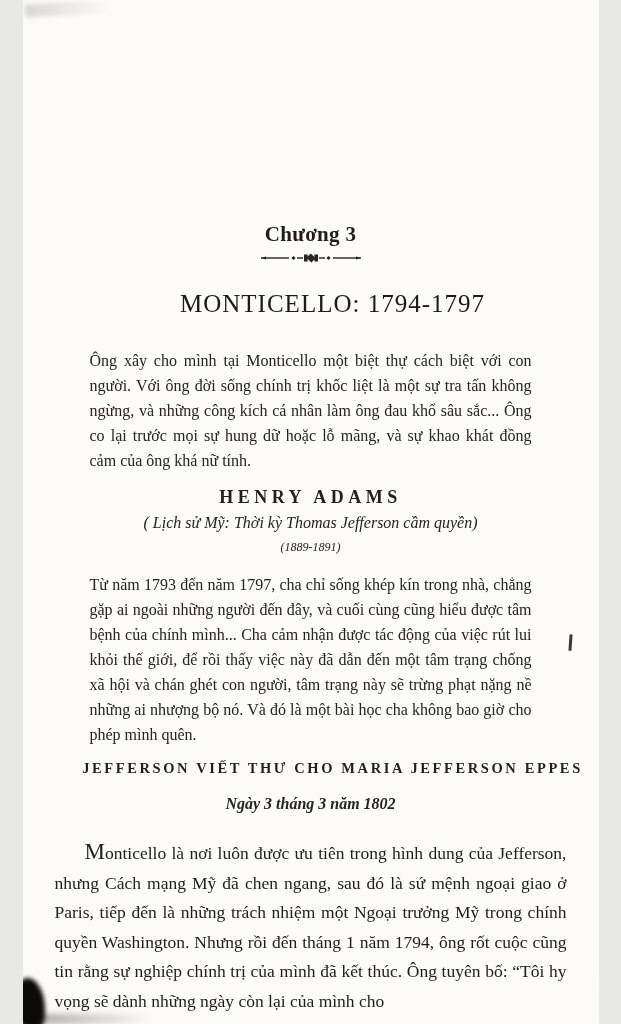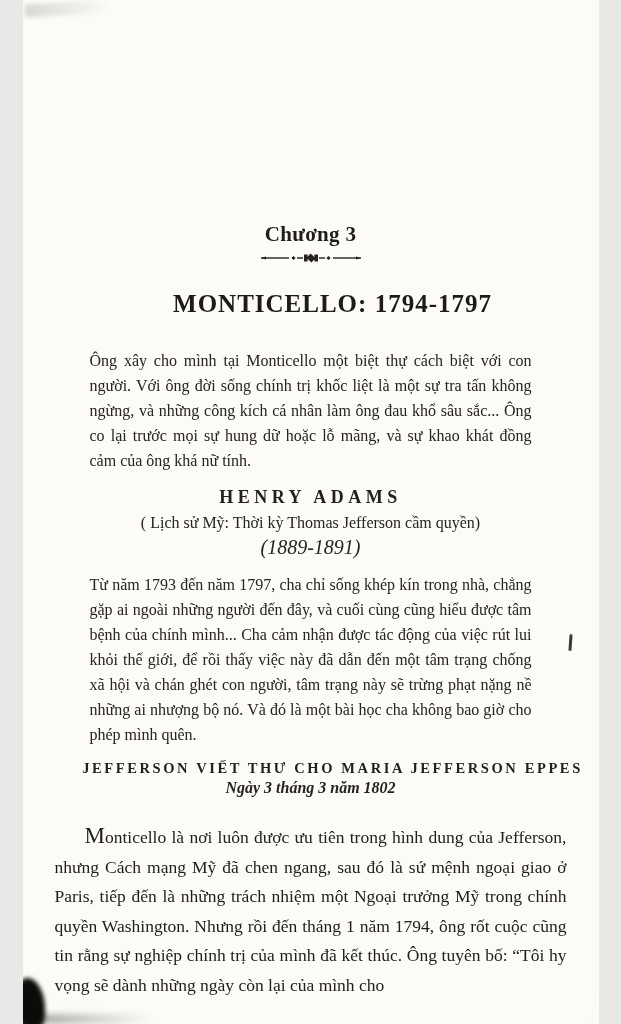--- a/index.html
+++ b/index.html
@@ -28,21 +28,21 @@
   .divider {
     display: flex;
     justify-content: center;
     margin-top: 5px;
     height: 12px;
   }
   .chapter-title {
     text-align: center;
     margin-top: 26px;
     font-size: 25px;
-    font-weight: 700;
+    font-weight: 400;
     letter-spacing: 1px;
     color: #1d1a17;
     padding-left: 44px;
   }
 
   .epigraph {
     width: 442px;
     margin: 0 auto;
     font-size: 16px;
     line-height: 25px;
@@ -55,45 +55,46 @@
   .attrib-caps {
     text-align: center;
     font-size: 18px;
     font-weight: 700;
     letter-spacing: 4.5px;
     margin-top: 14px;
     color: #221f1c;
   }
   .attrib-source {
     text-align: center;
+    font-style: italic;
     font-size: 16px;
     line-height: 24px;
     margin-top: 3px;
   }
   .attrib-years {
     text-align: center;
     font-style: italic;
-    font-size: 20px;
+    font-size: 12px;
     line-height: 24px;
   }
   .attrib-caps-2 {
     text-align: center;
     font-size: 14.5px;
     font-weight: 700;
     letter-spacing: 2.6px;
     margin-top: 13px;
     color: #221f1c;
     margin-left: 44px;
   }
   .attrib-date {
     text-align: center;
     font-style: italic;
     font-weight: 700;
     font-size: 16px;
-    margin-top: 2px;
+    margin-top: 18px;
   }
 
   .body-para {
     width: 512px;
     margin: 26px auto 8px auto;
     font-size: 17.5px;
     line-height: 29.5px;
     text-align: justify;
     text-indent: 30px;
     color: #201d1a;

